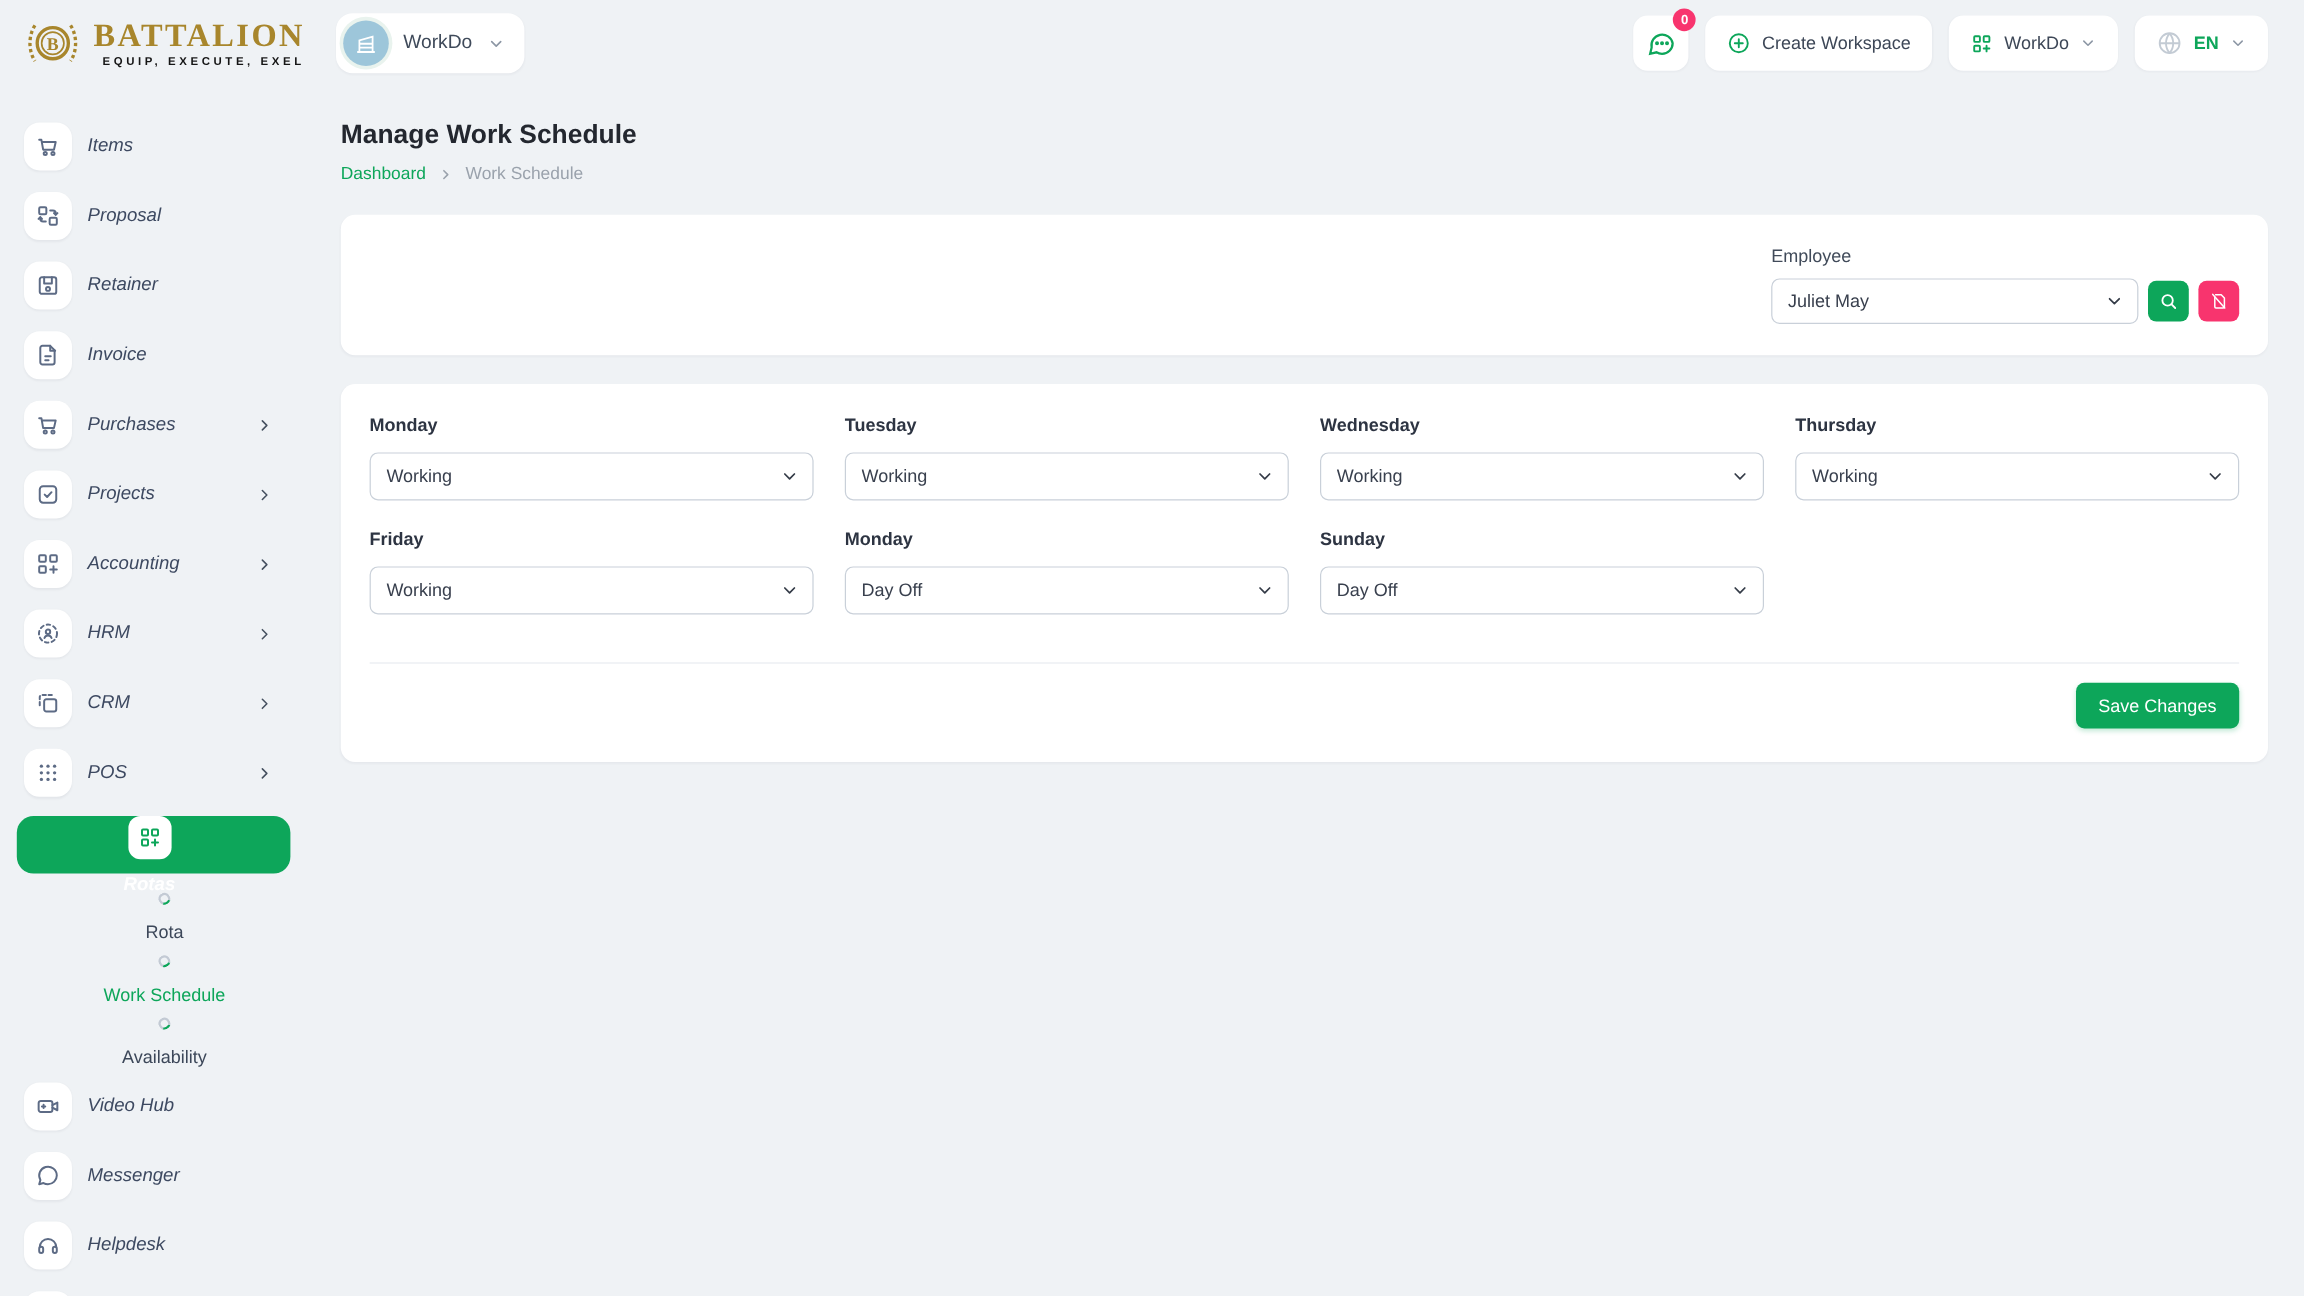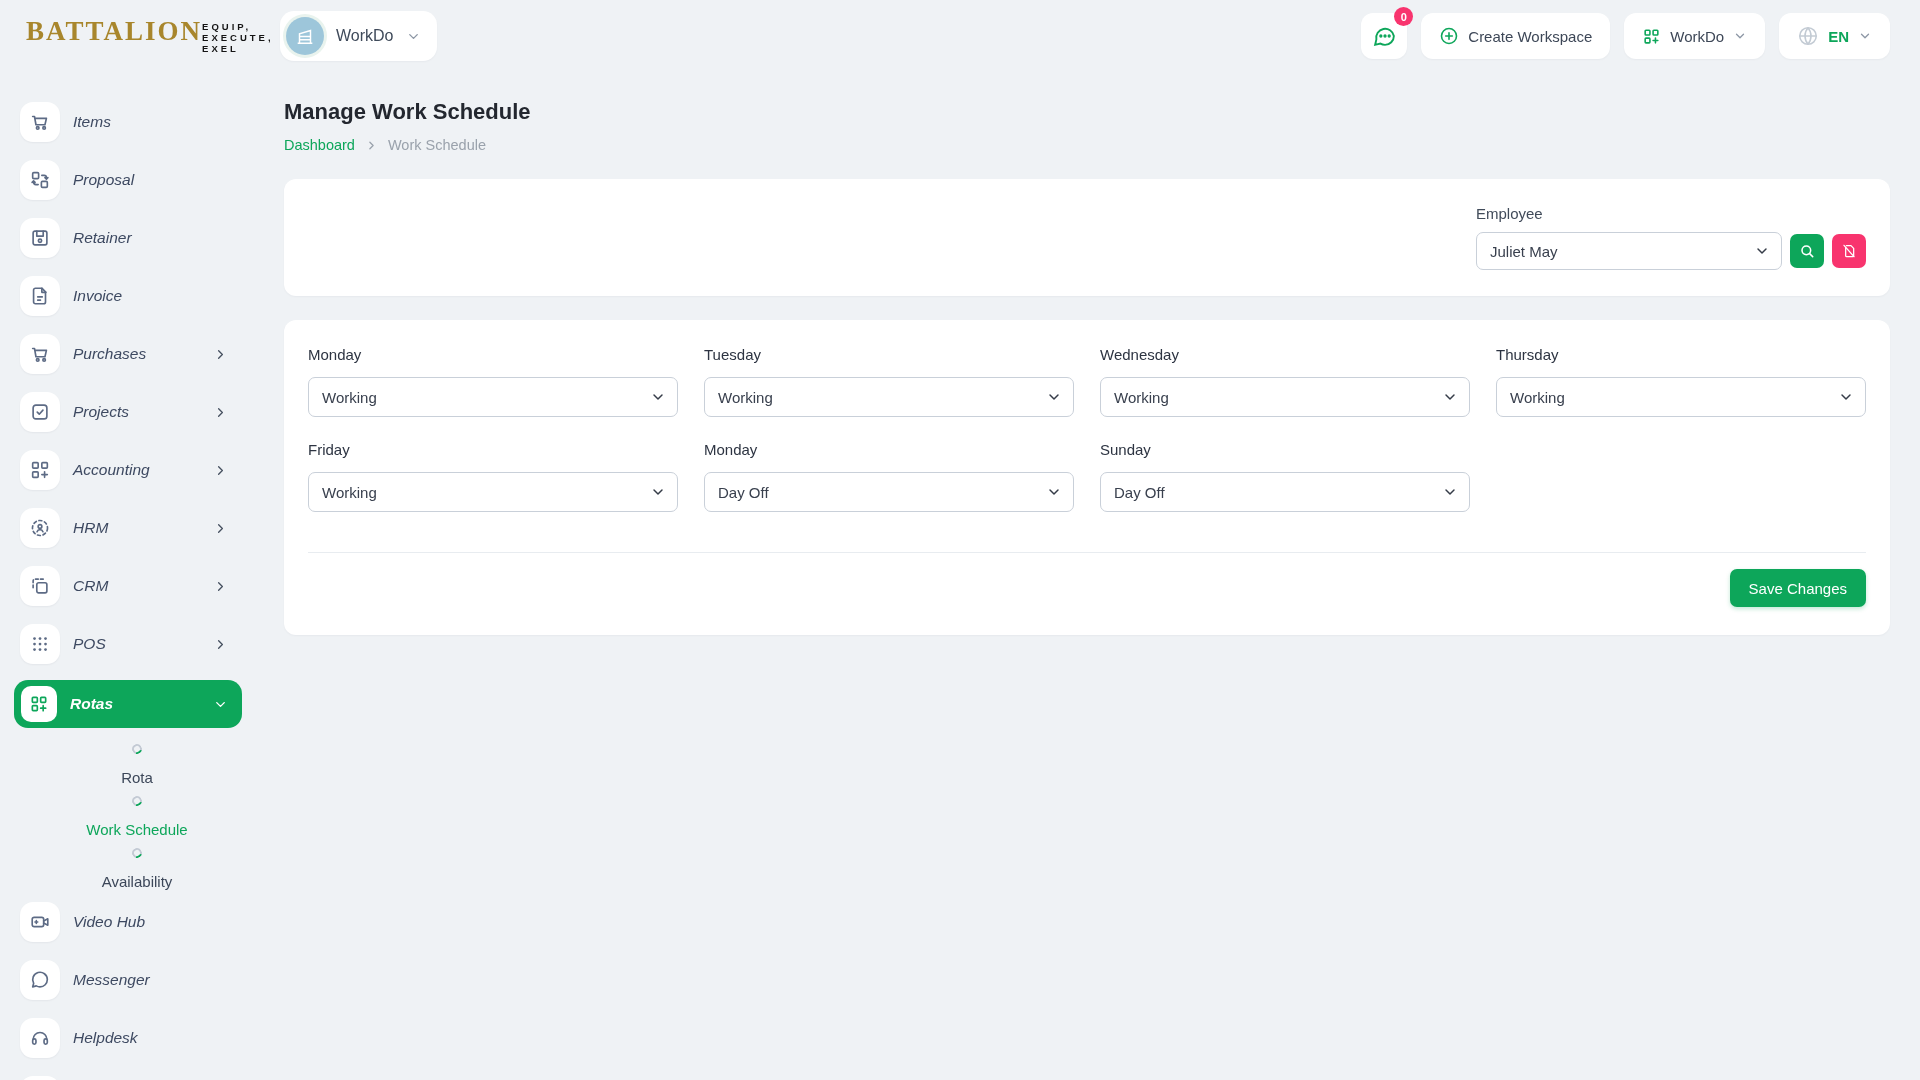--- a/index.html
+++ b/index.html
@@ -7,21 +7,21 @@
   body {
     font-family:"Liberation Sans", sans-serif;
     background:var(--bg,#eff2f5);
     color:#333;
   }
   svg { display:block; }
 
   
   .header { height:72px; display:flex; align-items:center; padding:0 30px 0 18px; gap:26px; }
   .logo { display:flex; align-items:center; gap:8px; width:236px; flex:0 0 auto; }
-  .logo-text { display:flex; flex-direction:row; align-items:flex-start; }
+  .logo-text { display:flex; flex-direction:column; align-items:flex-end; }
   .logo-name { font-family:"Liberation Serif", serif; font-size:27px; font-weight:700; letter-spacing:2px; color:var(--gold,#a8862c); line-height:1; }
   .logo-tag { font-size:9.5px; font-weight:700; letter-spacing:3px; color:#151515; margin-top:3px; }
 
   .pill { background:#fff; border-radius:12px; display:flex; align-items:center; box-shadow:0 1px 2px rgba(16,24,40,.04); cursor:pointer; }
   .ws-pill { padding:6px 16px 6px 6px; gap:12px; border-radius:14px; height:50px; }
   .ws-avatar { width:38px; height:38px; border-radius:50%; background:var(--avatar-blue,#9dc6da); display:flex; align-items:center; justify-content:center; box-shadow:0 0 0 3px #e9f3ee; }
   .ws-label { font-size:16px; font-weight:500; color:#3f4a5a; }
   .chev { color:#8d97a5; }
 
   .header-right { margin-left:auto; display:flex; align-items:center; gap:14px; }
@@ -30,21 +30,21 @@
   .hbtn { height:46px; padding:16px 18px; gap:9px; font-size:15px; color:#3d4757; font-weight:500; }
   .hbtn .green-txt { color:var(--green,#0da65a); font-weight:700; }
 
   
   .shell { display:flex; }
   .sidebar { width:248px; flex:0 0 auto; padding:28px 0 0 0; }
   .nav-item { height:44px; margin:0 14px 14px 20px; display:flex; align-items:center; gap:13px; cursor:pointer; }
   .nav-tile { width:40px; height:40px; border-radius:13px; background:#fff; display:flex; align-items:center; justify-content:center; color:#5d6b85; box-shadow:0 1px 2px rgba(16,24,40,.05); flex:0 0 auto; }
   .nav-label { font-size:15.5px; font-weight:500; color:#3d4961;font-style:italic; }
   .nav-chev { margin-left:auto; margin-right:6px; color:#45505f; }
-  .nav-active { background:var(--green,#0da65a); height:48px; border-radius:14px; margin:0 6px 16px 14px; padding:0 14px 0 7px; }
+  .nav-active { background:var(--green,#0da65a); height:48px; border-radius:14px; margin:0 6px 16px 14px; padding:0 14px 0 7px;flex-direction:column; }
   .nav-active .nav-tile { width:36px; height:36px; border-radius:10px; color:var(--green,#0da65a); box-shadow:none; }
   .nav-active .nav-label { color:#fff; font-weight:700; }
   .nav-active .nav-chev { color:#fff; margin-right:0; }
   .sub-item { height:40px; margin:0 14px 12px 40px; display:flex; align-items:center; gap:15px; cursor:pointer;flex-direction:column; }
   .sub-bullet { width:10px; height:10px; border-radius:50%; border:2px solid #c3cad4; border-bottom-color:var(--green,#0da65a); transform:rotate(-30deg); flex:0 0 auto; }
   .sub-label { font-size:15px; font-weight:500; color:#3c4759; }
   .sub-active .sub-label { color:var(--green,#0da65a); }
 
   .main { flex:1; padding:0 30px 0 36px; }
   .page-title { font-size:22px; font-weight:700; color:#23272f; margin-top:27px; }
@@ -65,21 +65,21 @@
     padding:0 36px 0 13px; font-size:15px; color:#39404e;
     font-family:"Liberation Sans", sans-serif; cursor:pointer;
   }
   .select-chev { position:absolute; right:12px; top:50%; transform:translateY(-50%); pointer-events:none; color:#353c48; }
   .sq-btn { width:34px; height:34px; border:none; border-radius:7px; display:flex; align-items:center; justify-content:center; cursor:pointer; color:#fff; flex:0 0 auto; }
   .sq-green { background:var(--green,#0da65a); }
   .sq-pink { background:var(--pink,#f8346e); }
 
   .sched-card { margin-top:24px; padding:26px 24px 28px; }
   .days-grid { display:grid; grid-template-columns:repeat(4,1fr); column-gap:26px; row-gap:24px; }
-  .day-label { font-size:15px; font-weight:400; color:#2d3442; margin-bottom:14px; }
+  .day-label { font-size:15px; font-weight:700; color:#2d3442; margin-bottom:14px; }
   .day-cell .select-wrap select { height:40px; }
   .sched-footer { border-top:1px solid #e8ecf0; margin-top:40px; padding-top:16px; display:flex; justify-content:flex-end; }
   .save-btn { background:var(--green,#0da65a); color:#fff; border:none; border-radius:7px; height:38px; padding:0 19px; font-size:15px; font-weight:500; font-family:"Liberation Sans", sans-serif; cursor:pointer; box-shadow:0 2px 4px rgba(13,166,90,.25); }
 </style>
 </head>
 <body>
 
 <div class="header">
   <div class="logo">
     <svg width="56" height="56" viewBox="0 0 56 56">

